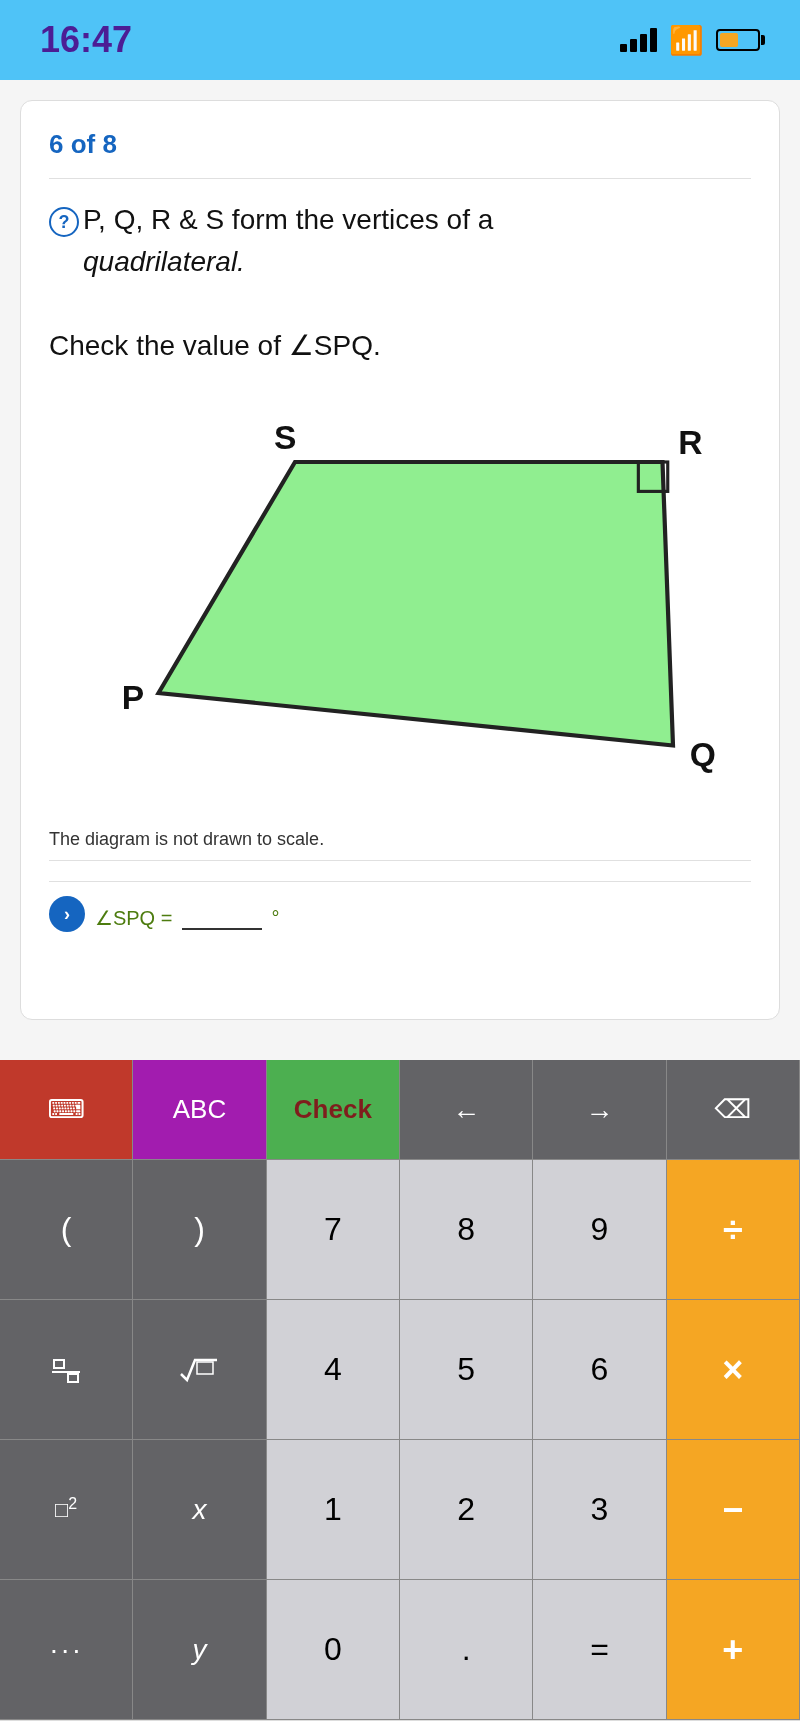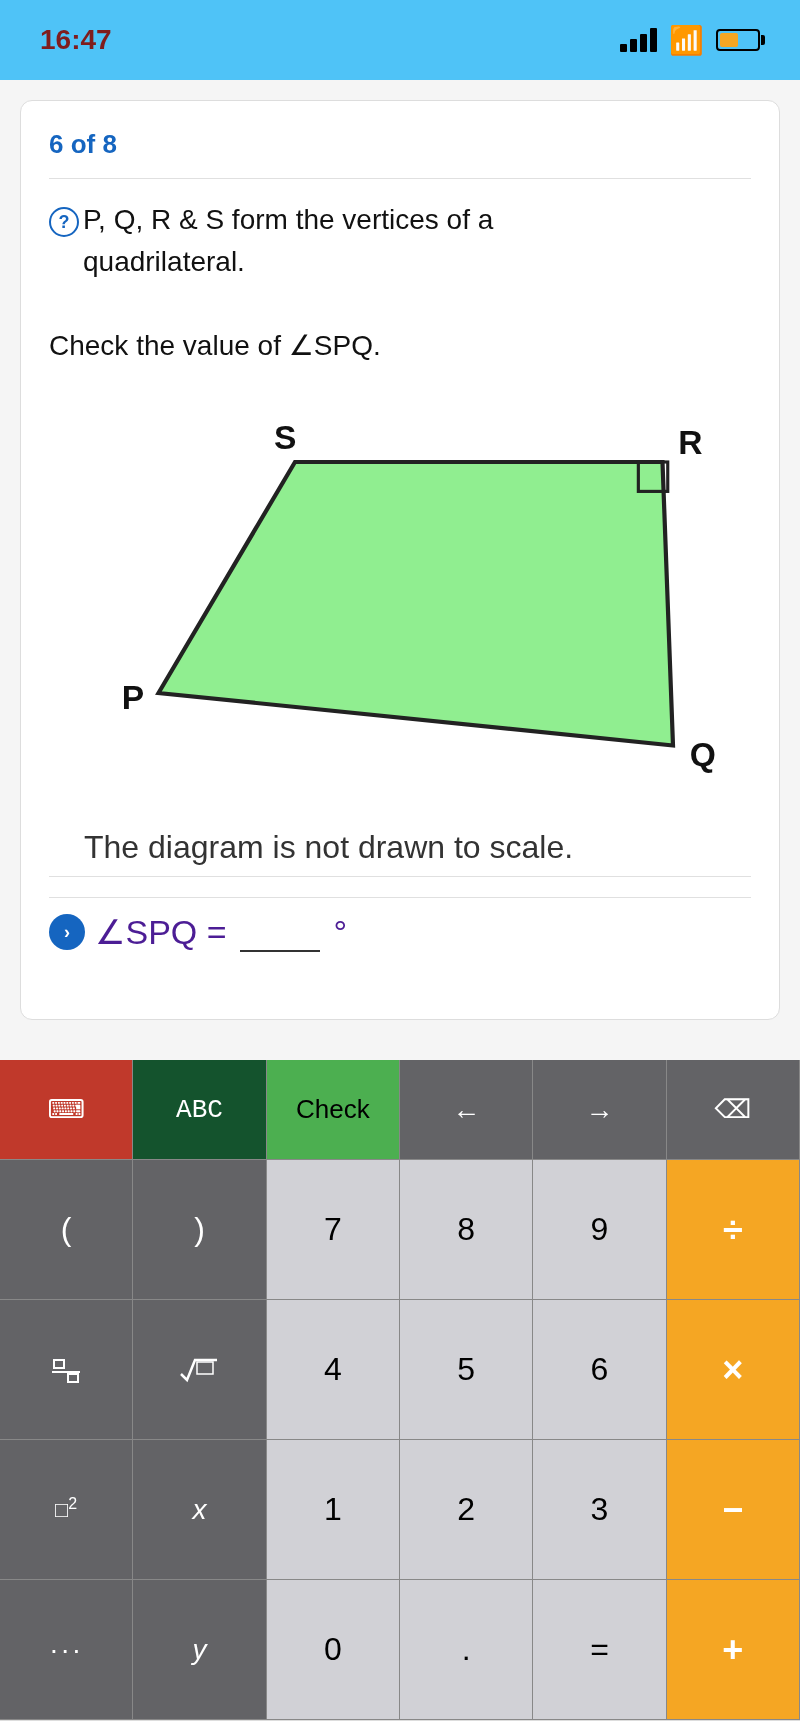--- a/index.html
+++ b/index.html
@@ -15,23 +15,23 @@
     .status-bar {
       width: 100%;
       height: 80px;
       background: #4fc3f7;
       display: flex;
       align-items: center;
       justify-content: space-between;
       padding: 0 40px;
     }
     .status-time {
-      font-size: 28px;
+      font-size: 36px;
       font-weight: 700;
-      color: #7f1d1d;
+      color: #4c1d95;
     }
     .status-icons {
       display: flex;
       align-items: center;
       gap: 12px;
     }
     .signal-bars {
       display: flex;
       align-items: flex-end;
       gap: 3px;
@@ -132,25 +132,24 @@
       height: 420px;
       margin: 10px 0;
     }
 
     .diagram-container svg {
       width: 100%;
       height: 100%;
     }
 
     .diagram-note {
-      font-size: 32px;
+      font-size: 18px;
       color: #333;
       margin-top: 10px;
       margin-bottom: 10px;
-      margin-left: 35px;
     }
 
     
     .answer-hint {
       display: flex;
       align-items: center;
       gap: 10px;
       margin-top: 8px;
       border-top: 1px solid #e0e0e0;
       padding-top: 14px;
@@ -161,22 +160,22 @@
       border-radius: 50%;
       background: #1565c0;
       color: #fff;
       font-size: 18px;
       font-weight: 700;
       text-align: center;
       line-height: 36px;
       flex-shrink: 0;
     }
     .answer-hint-text {
-      font-size: 34px;
-      color: #4c1d95;
+      font-size: 20px;
+      color: #4d7c0f;
     }
     .answer-box {
       display: inline-block;
       width: 80px;
       height: 32px;
       border-bottom: 2px solid #333;
       margin: 0 4px;
       vertical-align: bottom;
     }
 
@@ -204,27 +203,26 @@
       color: #fff;
       border-right: 1px solid #888;
       border-bottom: 1px solid #888;
       cursor: pointer;
     }
     .keyboard-top-row .key:first-child {
       background: #c0392b;
       border-right: 1px solid #888;
     }
     .keyboard-top-row .key.abc {
-      background: #14532d;
-      font-family: Liberation Mono, monospace;
+      background: #a21caf;
     }
     .keyboard-top-row .key.check {
       background: #4caf50;
-      color: #000000;
-      font-weight: 400;
+      color: #7f1d1d;
+      font-weight: 700;
     }
     .keyboard-top-row .key.arrow {
       background: #636366;
       font-size: 28px;
     }
     .keyboard-top-row .key.backspace {
       background: #636366;
     }
 
     
@@ -321,21 +319,21 @@
 </div>
 
 <div class="content-area">
   <div class="question-card">
 
     <div class="progress-label">6 of 8</div>
     <div class="divider"></div>
 
     <div class="question-text">
       <span class="question-icon">?</span><span>P, Q, R &amp; S form the vertices of a</span><br>
-      <span style="padding-left:34px;">quadrilateral.</span><br>
+      <span style="padding-left:34px;font-style:italic;">quadrilateral.</span><br>
       <br>
       <span>Check the value of ∠SPQ.</span>
     </div>
 
     <div class="diagram-container">
       <svg viewBox="0 0 640 400" xmlns="http://www.w3.org/2000/svg">
 
         <polygon points="90,280 220,60 570,60 580,330" fill="#90ee90" stroke="#222" stroke-width="4"></polygon>
 
         <rect x="547" y="60" width="28" height="28" fill="none" stroke="#222" stroke-width="3"></rect>

